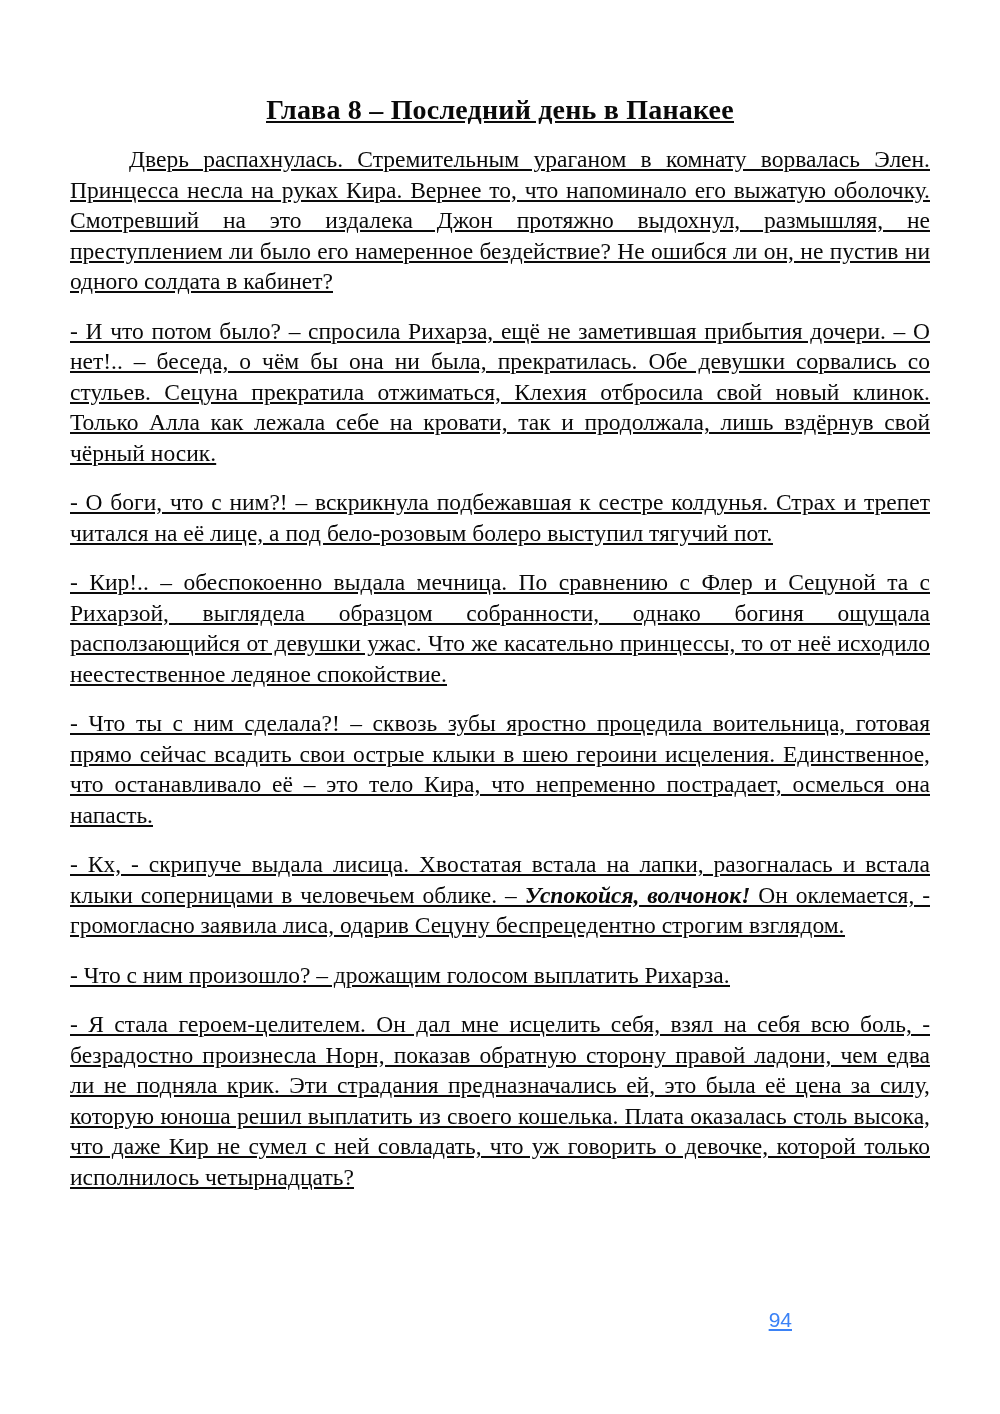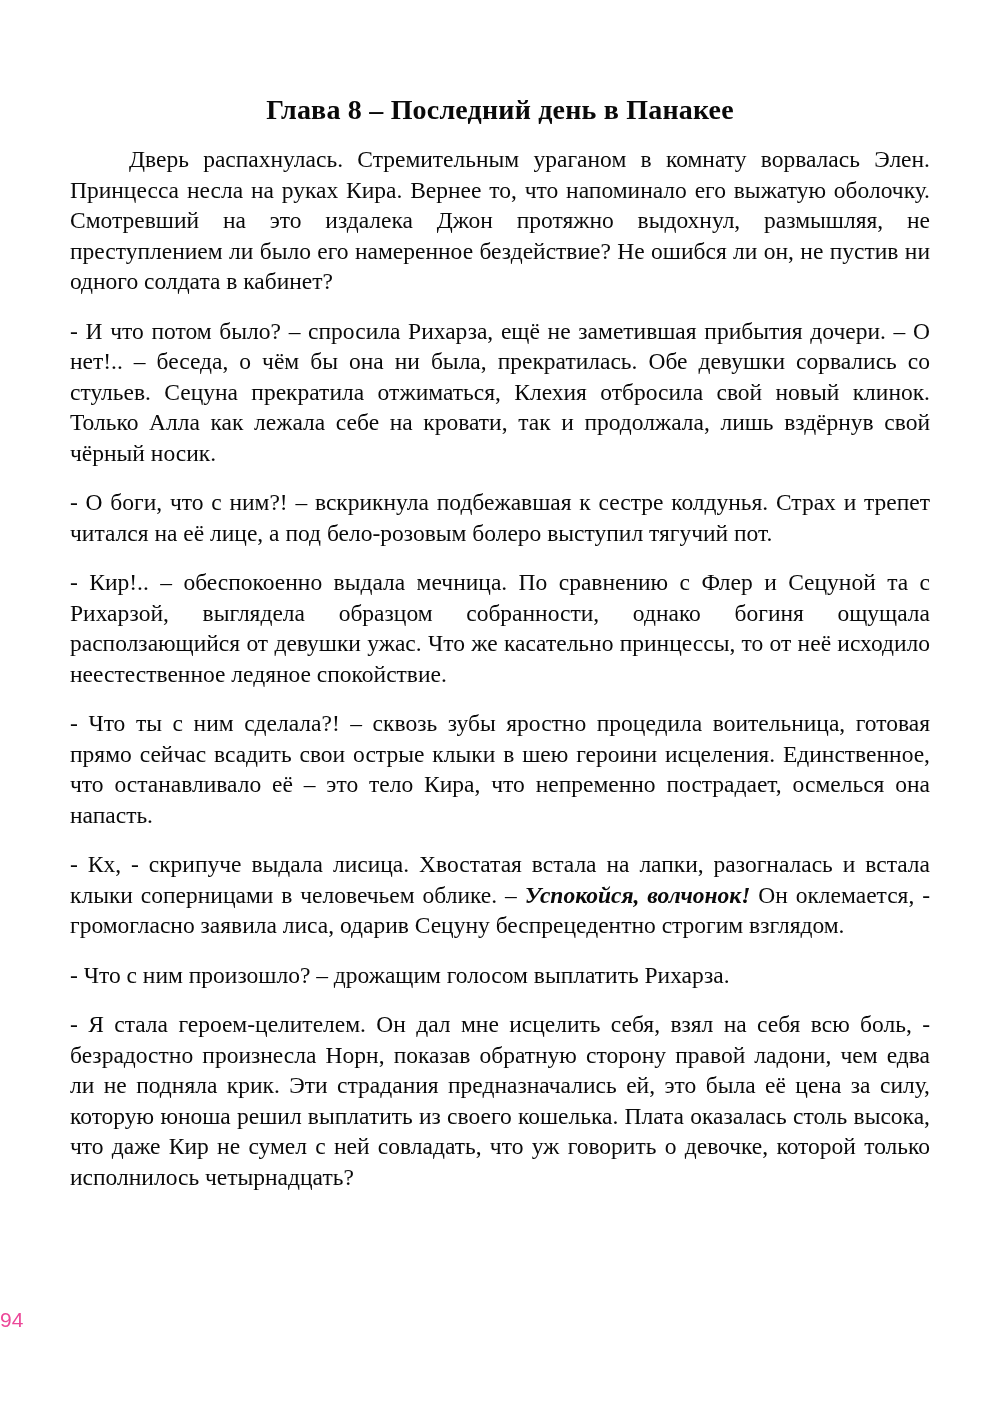--- a/index.html
+++ b/index.html
@@ -1,15 +1,15 @@
 <!DOCTYPE html>
 <html><head>
 <meta charset="utf-8">
 <style>
-  * { box-sizing: border-box; }
+  * { box-sizing: border-box; text-decoration: underline; }
   html, body { margin: 0; padding: 0; background: #ffffff; }
   .page {
     position: relative;
     width: 1000px;
     height: 1414px;
     background: #ffffff;
     color: #0a0a0a;
     font-family: "Liberation Serif", serif;
     padding: 93px 70px 0 70px;
     overflow: hidden;
@@ -31,24 +31,24 @@
     text-justify: inter-word;
   }
   .para.indent { text-indent: 59px; }
   .seg.normal { font-weight: normal; font-style: normal; }
   .seg.bold-italic { font-weight: bold; font-style: italic; }
   .page-number {
     position: absolute;
     top: 1308px;
     left: 0;
     width: 792px;
-    text-align: left;
+    text-align: right;
     font-family: "Liberation Sans", sans-serif;
     font-size: 21px;
-    color: #ec4899;
+    color: #3b82f6;
   }
 </style>
 </head>
 <body>
 
 <div class="page">
   <h1 class="chapter-title">Глава 8 – Последний день в Панакее</h1>
 
   <div class="text-body">
       <p class="para indent"><span class="seg normal">Дверь распахнулась. Стремительным ураганом в комнату ворвалась Элен. Принцесса несла на руках Кира. Вернее то, что напоминало его выжатую оболочку. Смотревший на это издалека Джон протяжно выдохнул, размышляя, не преступлением ли было его намеренное бездействие? Не ошибся ли он, не пустив ни одного солдата в кабинет?</span></p>

